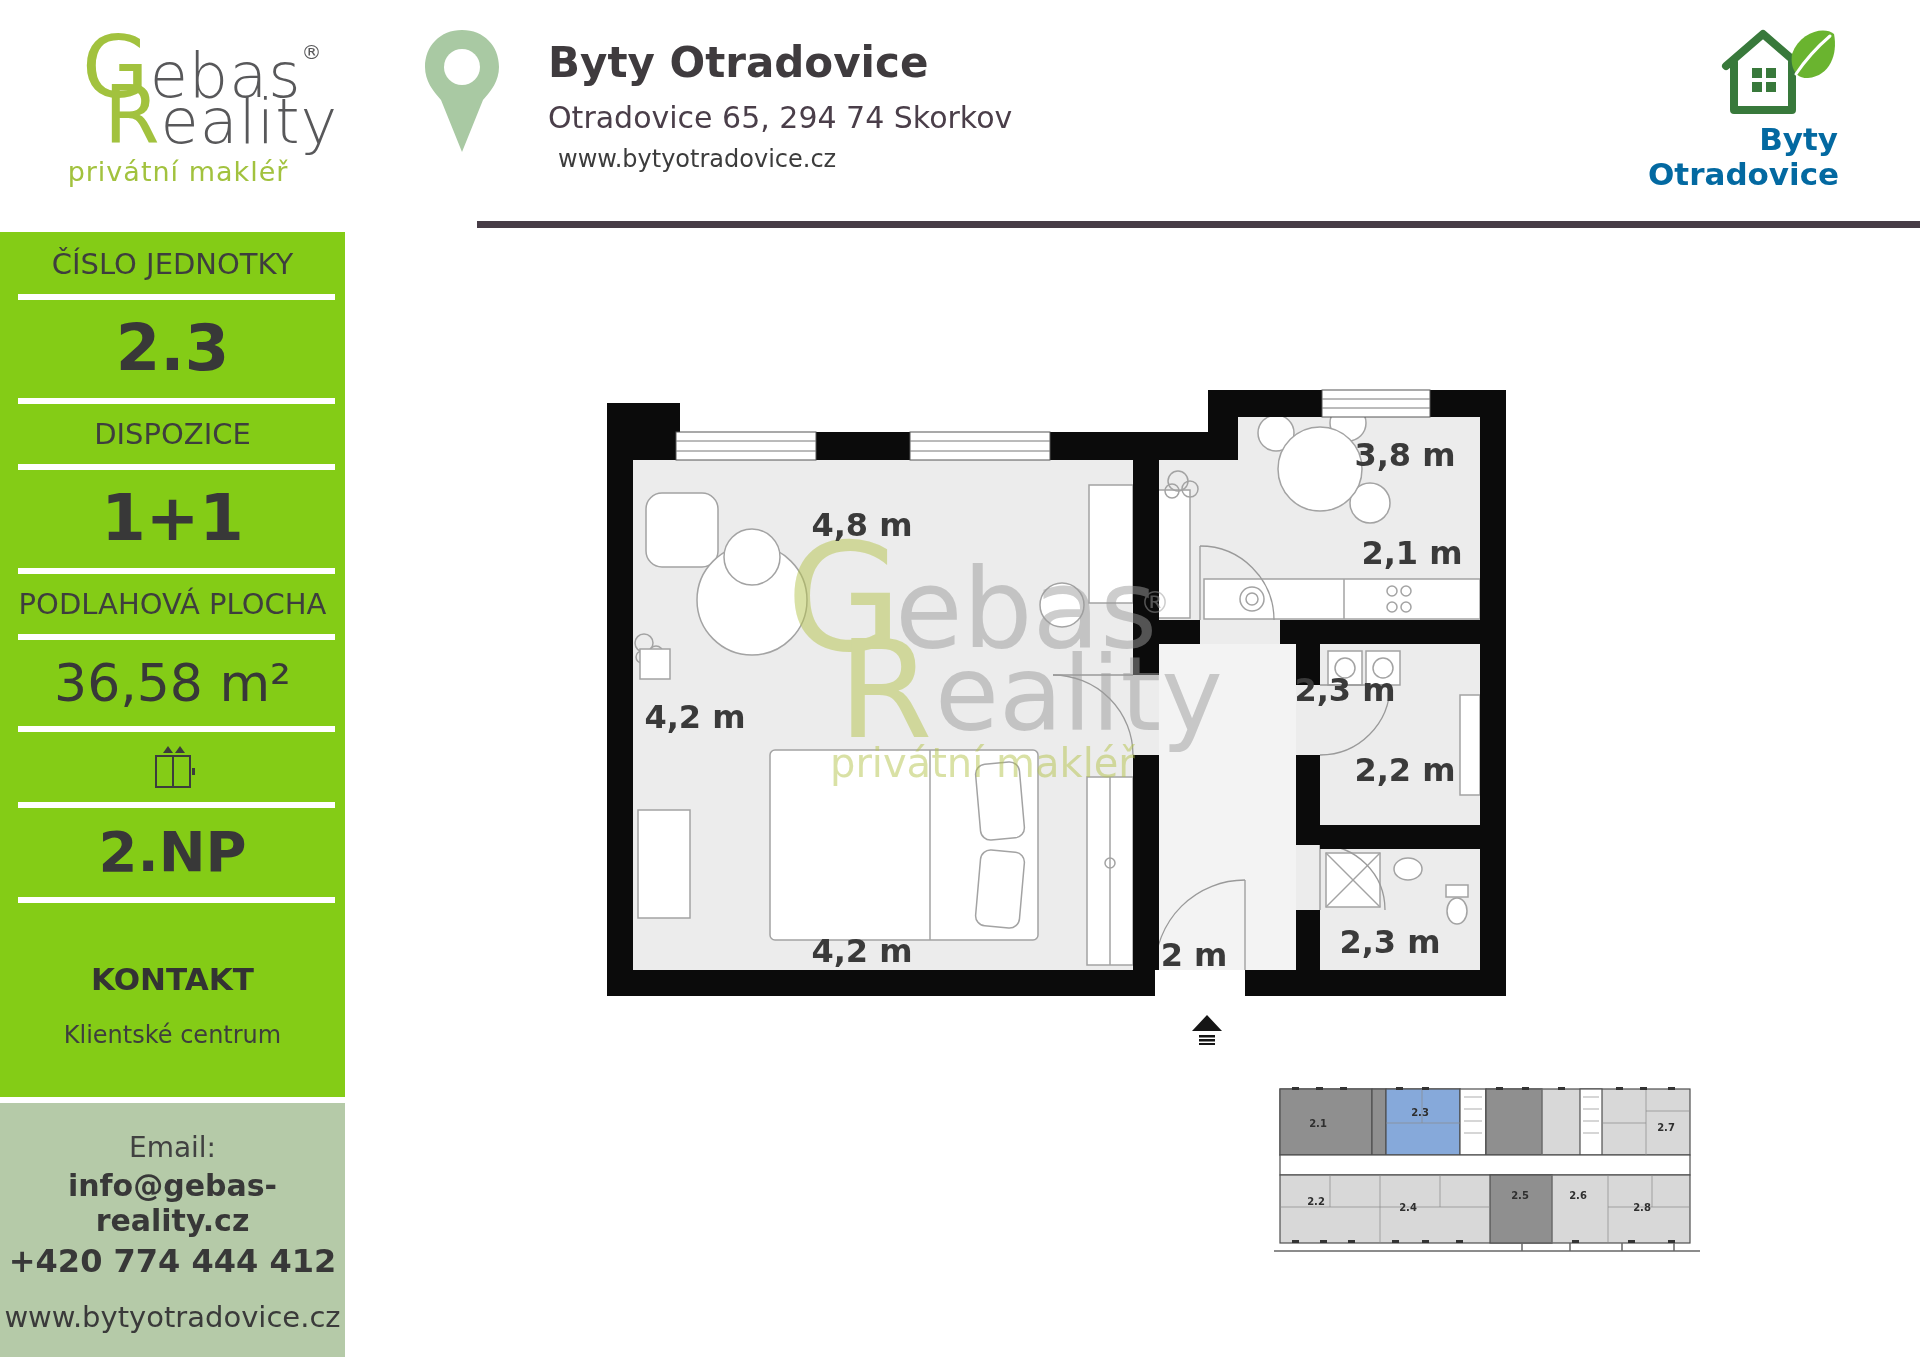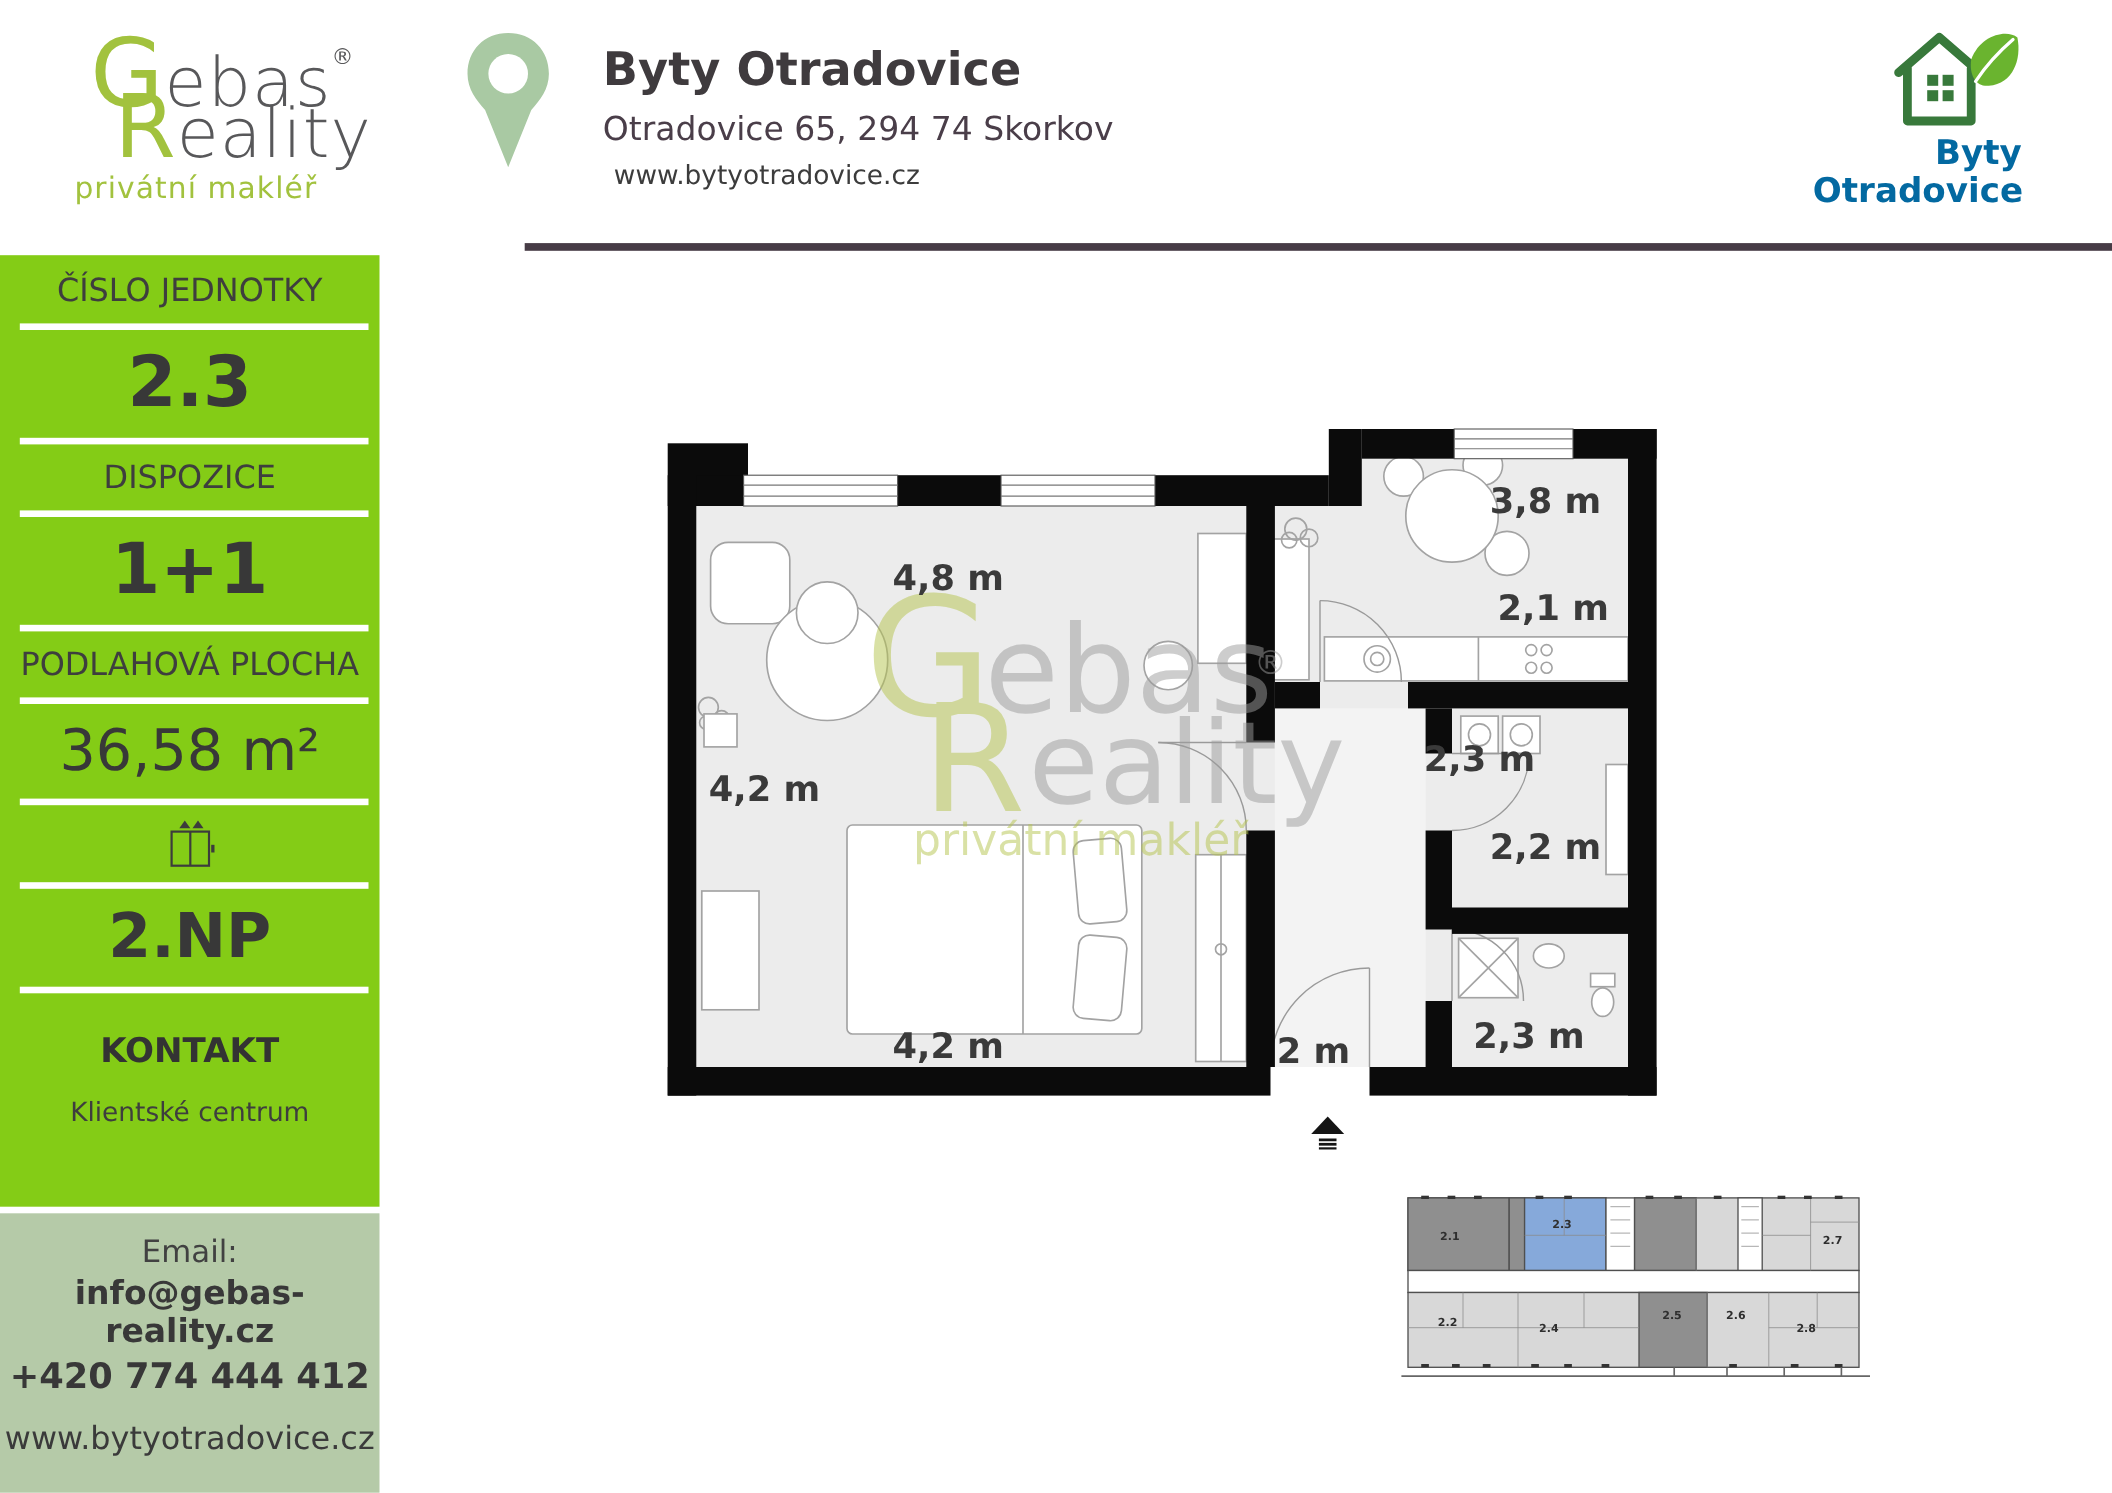--- a/index.html
+++ b/index.html
@@ -25,27 +25,27 @@
   .header-address{font-size:30px;color:#4a3e49;margin-top:14px;}
   .header-url{font-size:24px;color:#3c3c3c;margin-top:10px;margin-left:10px;}
   .header-rule{position:absolute;left:477px;top:221px;width:1443px;height:7px;background:#473c46;}
   
   .byty{position:absolute;left:1648px;top:18px;width:190px;text-align:right;color:#0369a1;}
   .byty .bl{font-size:31px;font-weight:bold;line-height:1.12;}
   
   .sidebar{position:absolute;left:0;top:232px;width:345px;height:865px;background:#84cc16;
     text-align:center;box-sizing:border-box;padding-top:14px;}
   .sidebar2{position:absolute;left:0;top:1103px;width:345px;height:254px;background:#b5caa8;
-    text-align:center;box-sizing:border-box;padding-top:18px;}
+    text-align:center;box-sizing:border-box;padding-top:28px;}
   .sb-label{font-size:29px;color:#3e3e3e;line-height:1.25;}
   .sb-div{height:6px;background:#ffffff;margin:12px 10px 12px 18px;}
   .sb-value-xl{font-size:64px;font-weight:bold;color:#383838;line-height:1.15;margin:4px 0;}
   .sb-value-l{font-size:52px;font-weight:normal;color:#383838;line-height:1.2;margin:4px 0;}
   .sb-value-np{font-size:56px;font-weight:bold;color:#383838;line-height:1.15;margin:4px 0;}
-  .sb-kontakt{font-size:31px;font-weight:bold;color:#333333;margin-top:34px;}
+  .sb-kontakt{font-size:31px;font-weight:bold;color:#333333;margin-top:58px;}
   .sb-klient{font-size:24px;color:#3e3e3e;margin-top:24px;}
   .sb-small{font-size:28px;color:#414141;}
   .sb-bold{font-size:30px;font-weight:bold;color:#383838;margin-top:4px;}
   .sb-phone{font-size:32px;font-weight:bold;color:#383838;margin-top:4px;}
   .sb-www{font-size:29px;color:#3a3a3a;margin-top:20px;}
   .elev{margin:6px auto 0 auto;display:block;}
   
   .plan{position:absolute;left:600px;top:385px;}
   .plan text{font-family:"DejaVu Sans",sans-serif;}
   .meas{font-size:32px;font-weight:bold;fill:#3a3a3a;text-anchor:middle;}

